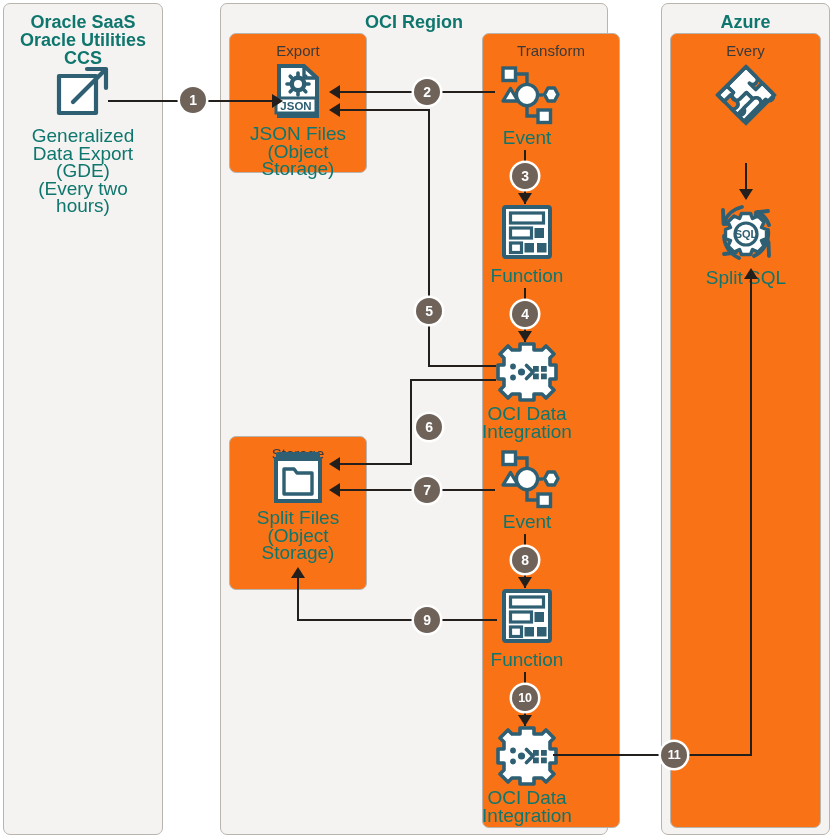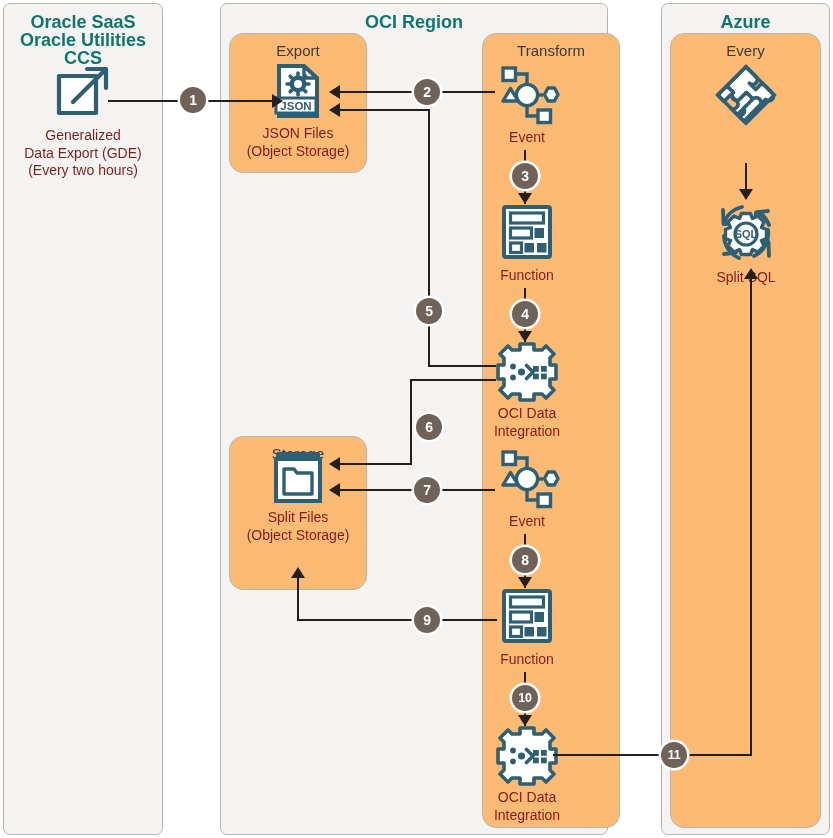--- a/index.html
+++ b/index.html
@@ -1,28 +1,28 @@
 <!DOCTYPE html>
 <html><head>
 <meta charset="utf-8">
 <style>
   html,body{margin:0;padding:0;background:#ffffff;}
   body{font-family:"Liberation Sans",sans-serif;}
   #canvas{position:relative;width:833px;height:838px;background:#fff;overflow:hidden;}
 
   .panel{position:absolute;box-sizing:border-box;border:1px solid #b9b5ae;border-radius:7px;}
   .panel-outer{background:#f4f3f1;}
-  .panel-inner{background:#fdba74;border-radius:14px;}
+  .panel-inner{background:#f97316;}
 
   .panel-title{position:absolute;left:0;right:0;text-align:center;font-weight:bold;
     font-size:18px;color:#0f766e;line-height:18px;}
   .panel-title.sub{font-weight:normal;font-size:15px;color:#3a3a3a;}
 
   .node{position:absolute;text-align:center;}
-  .node-label{font-size:14px;color:#7f1d1d;line-height:17.5px;white-space:pre-line;margin-top:3px;}
+  .node-label{font-size:19px;color:#0f766e;line-height:17.5px;white-space:pre-line;margin-top:3px;}
 
   .icon-wrap{display:flex;justify-content:center;align-items:center;}
 
   .badge{position:absolute;width:26px;height:26px;border-radius:50%;background:#6e6259;
     color:#fff;font-size:14px;font-weight:bold;display:flex;align-items:center;justify-content:center;
     box-shadow:0 0 0 2.5px #ffffff;z-index:6;letter-spacing:-0.3px;}
   .badge.narrow{font-size:12.5px;}
 
   .line{position:absolute;background:#231f1c;z-index:2;}
   .line.h{height:2.4px;}

